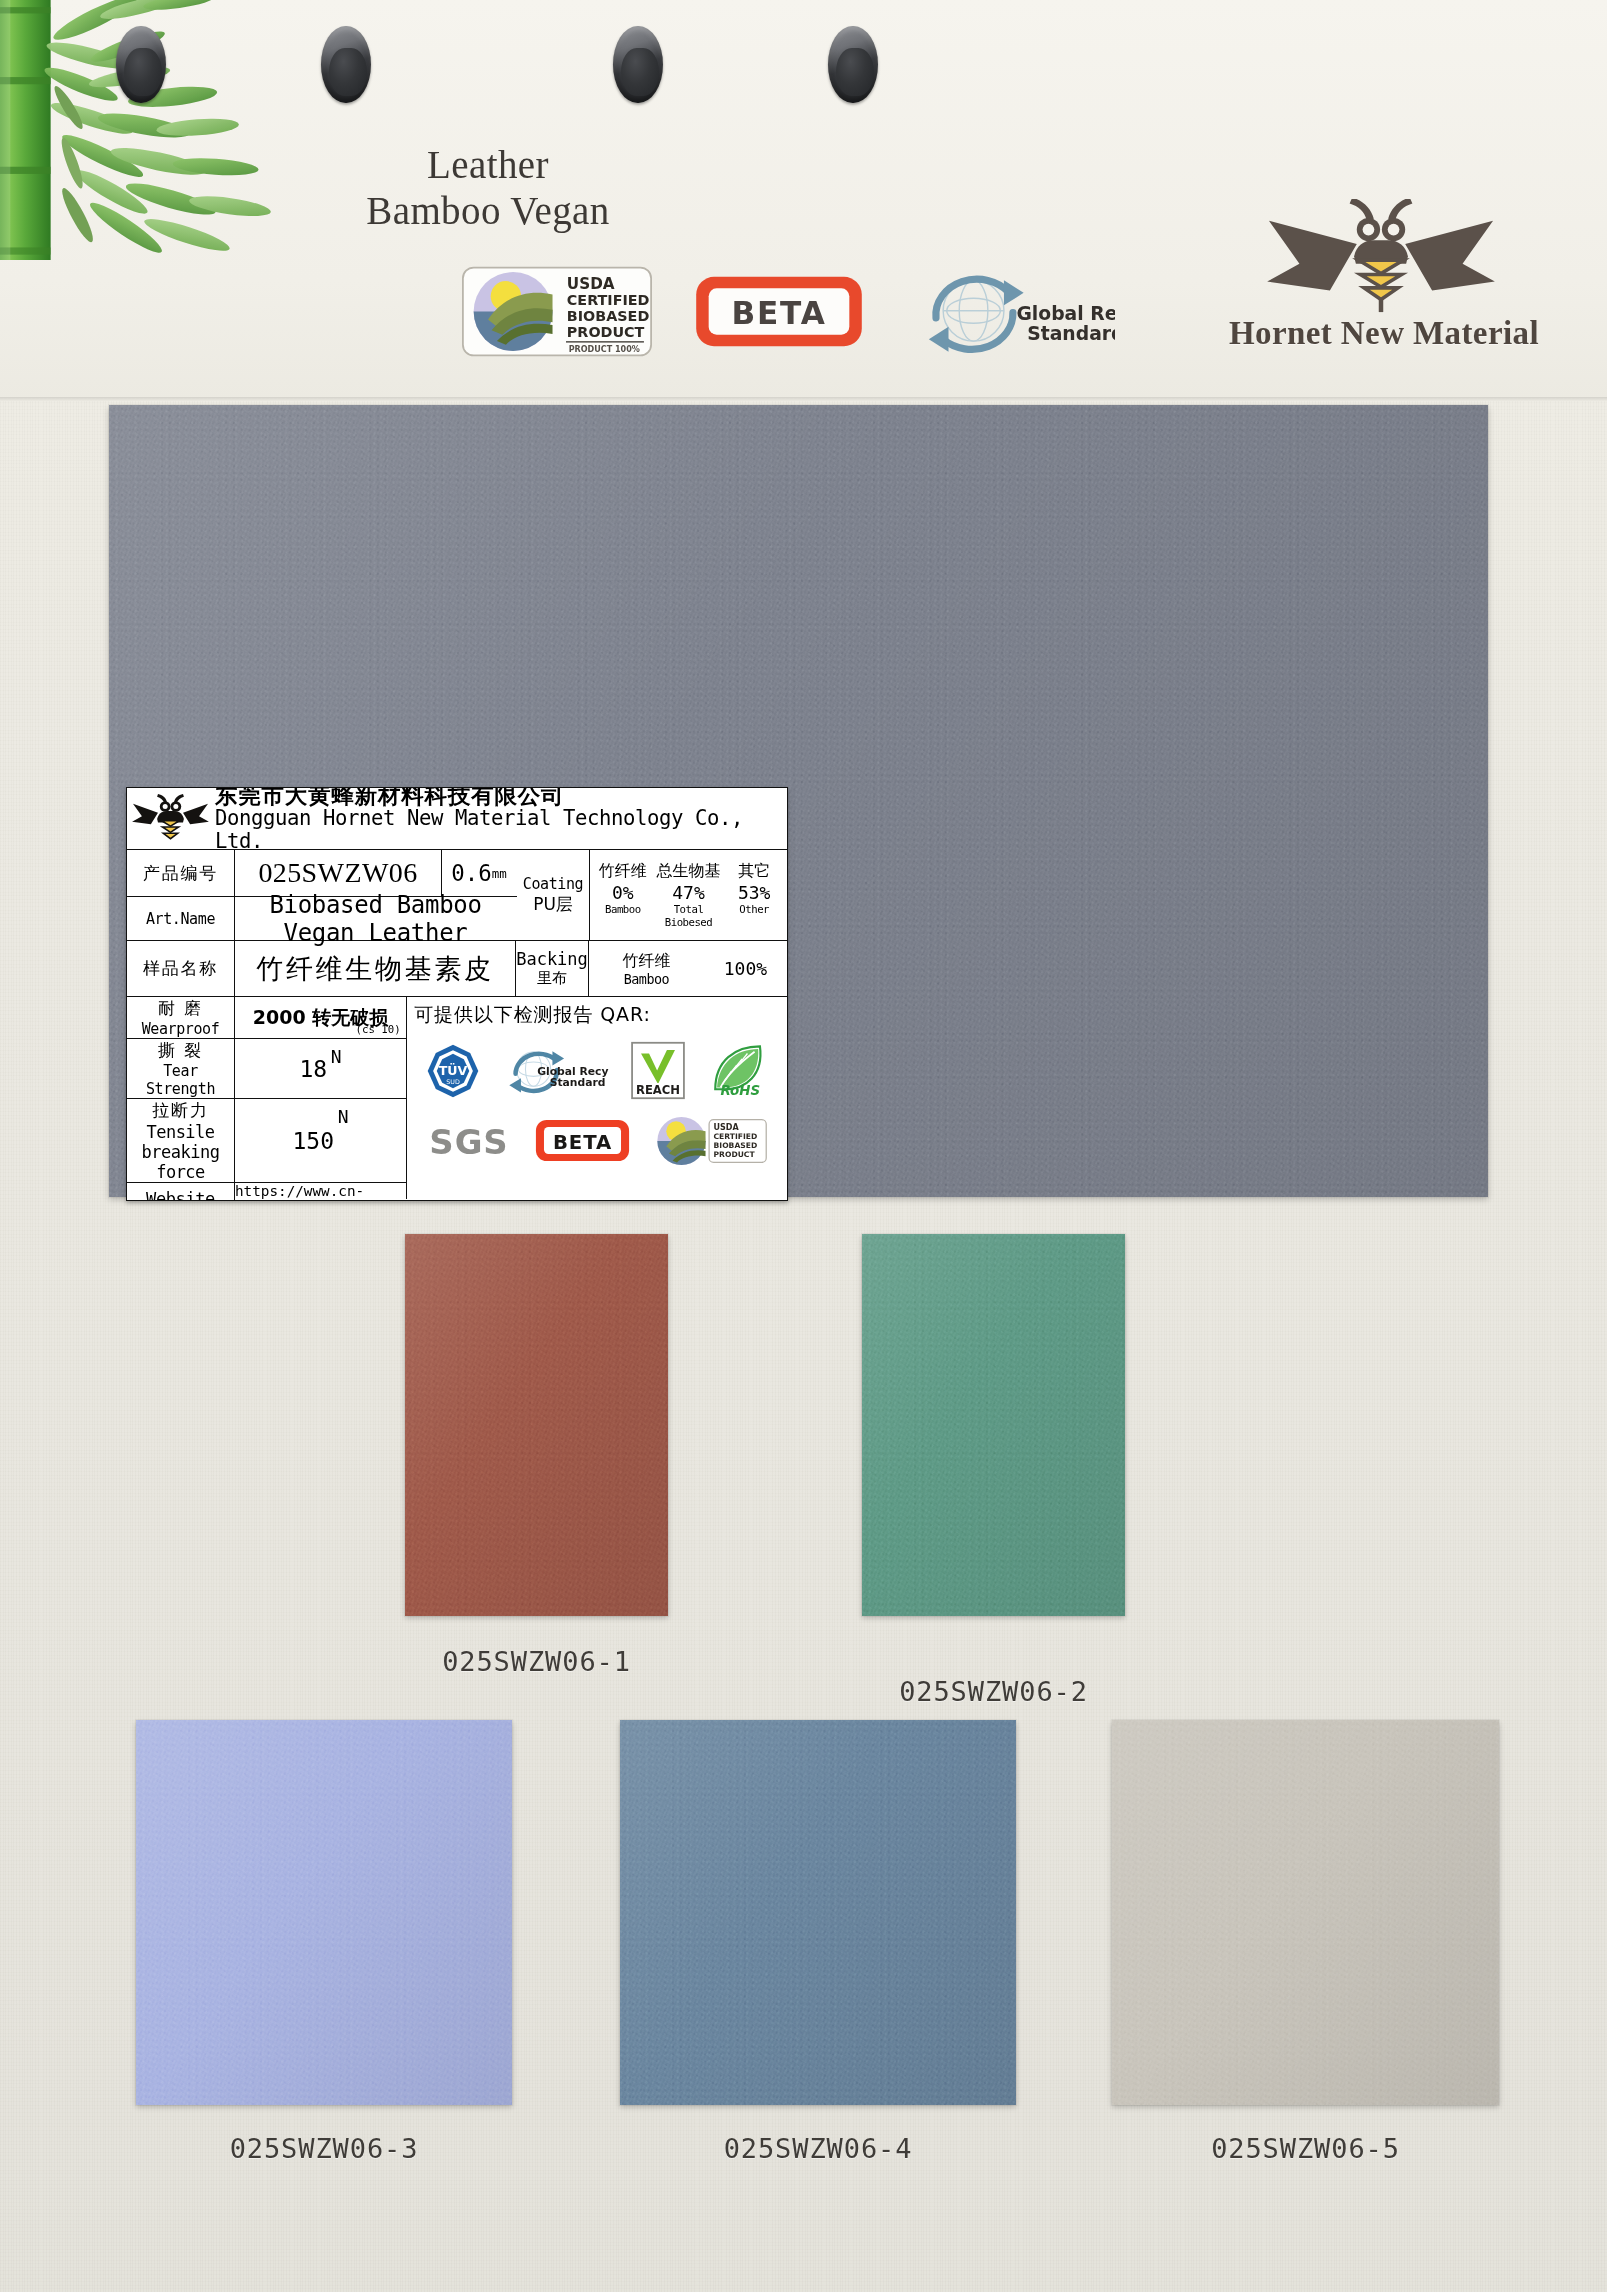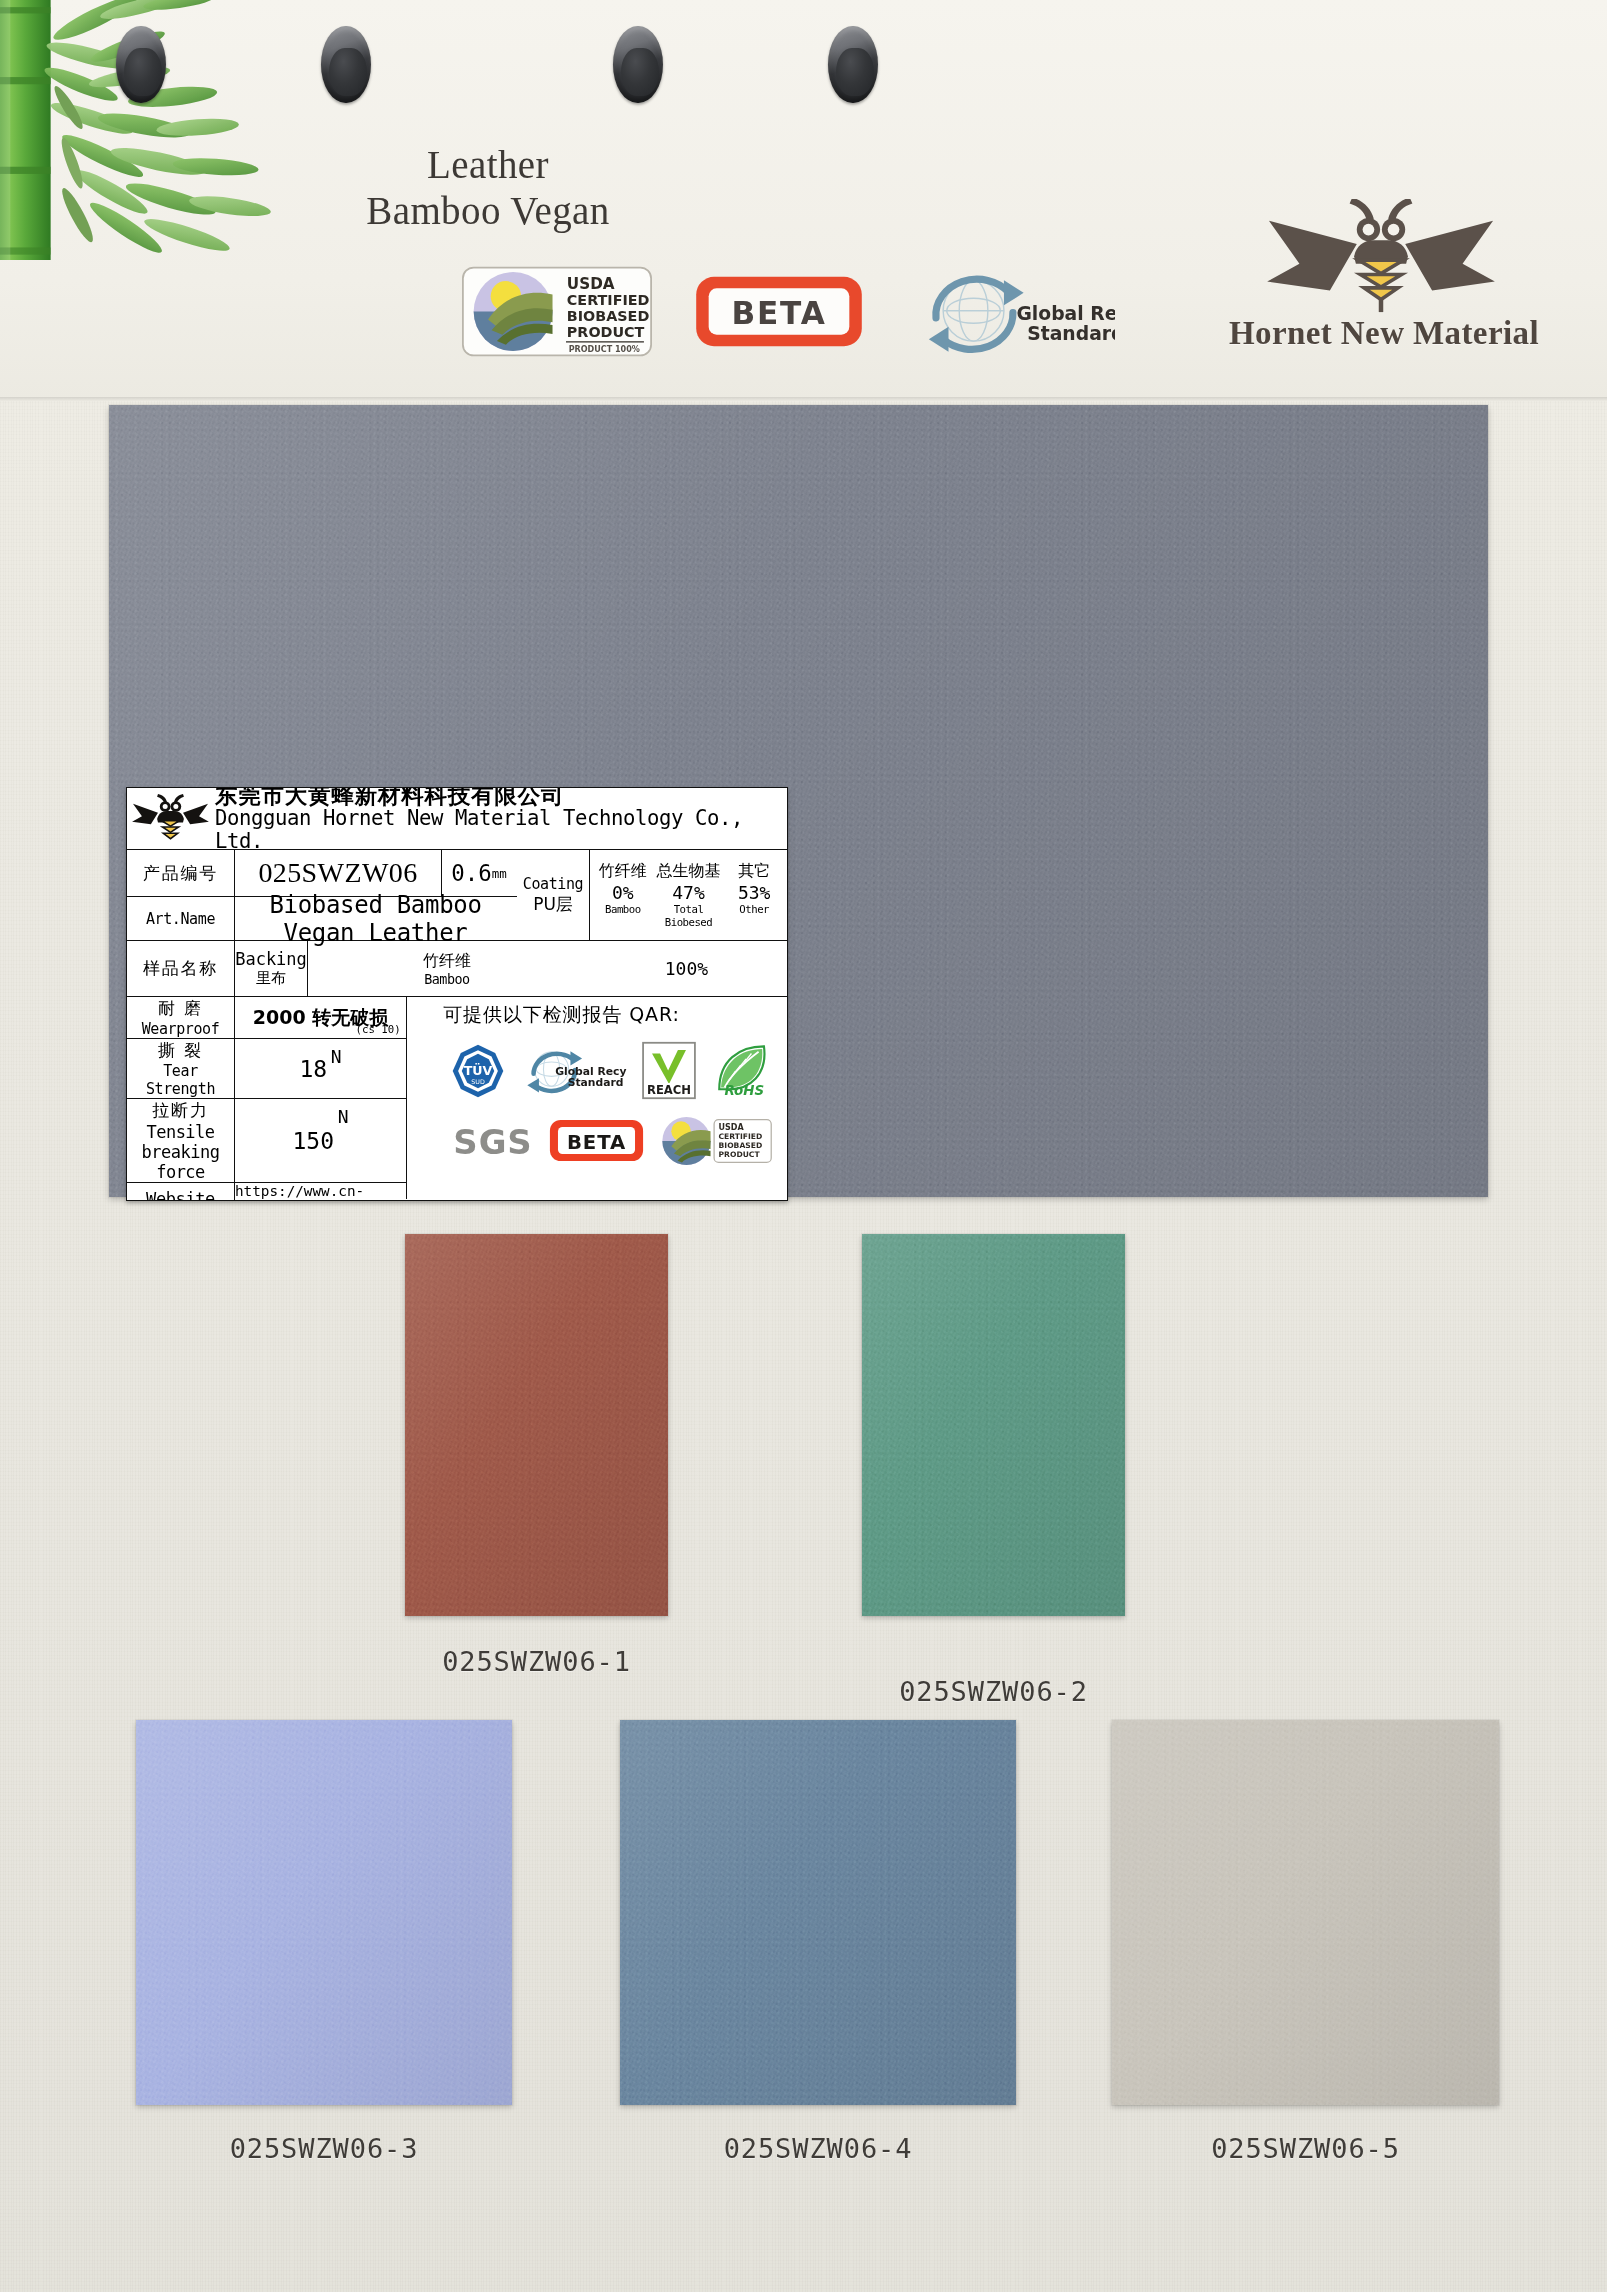--- a/index.html
+++ b/index.html
@@ -156,21 +156,21 @@
   #r3 { height:56px; }
   #r3 .c1 { width:108px; }
   #r3 .c2 { width:281px; font-size:27px; font-family:"DejaVu Sans", sans-serif; letter-spacing:2.7px; }
   #r3 .c3 { width:73px; flex-direction:column; font-size:17px; font-family:"DejaVu Sans Mono", monospace; }
   #r3 .c3 .cn { font-family:Liberation Sans, sans-serif; font-size:15px; }
   #r3 .c4 { flex:1; }
   #r3 .c4 .bmb { width:58%; text-align:center; }
   #r3 .c4 .bmbv { width:42%; text-align:center; font-family:"DejaVu Sans Mono", monospace; font-size:18px; }
 
   
-  #lower { display:flex; height:202px;gap:29px; }
+  #lower { display:flex; height:202px; }
   #lower-left { width:280px; border-right:1.8px solid #111; display:flex; flex-direction:column; }
   .lrow { display:flex; border-bottom:1.8px solid #111; flex:1; }
   .lrow:last-child { border-bottom:none; }
   .lrow .lk { width:108px; border-right:1.8px solid #111; display:flex; flex-direction:column;
               align-items:center; justify-content:center; text-align:center; }
   .lrow .lv { flex:1; display:flex; align-items:center; justify-content:center; position:relative; }
 
   #qar { flex:1; padding:5.4px 7.2px; }
   #qar-title { font-family:"DejaVu Sans", sans-serif; font-size:19px; letter-spacing:0.9px; white-space:nowrap; }
   #qar-logos { margin-top:7.2px; }
@@ -401,20 +401,21 @@
         <div class="pct-line">
           <div class="pct-en">Bamboo</div>
           <div class="pct-en">Total Biobesed</div>
           <div class="pct-en">Other</div>
         </div>
       </div>
     </div>
 
     <div class="srow" id="r3">
       <div class="scell c1 lbl-cn">样品名称</div>
+      <div class="scell c2">竹纤维生物基素皮</div>
       <div class="scell c3">
         <div>Backing</div>
         <div class="cn">里布</div>
       </div>
       <div class="scell c4 last">
         <div class="bmb">
           <div class="pct-cn">竹纤维</div>
           <div class="pct-en" style="font-size:13.4px">Bamboo</div>
         </div>
         <div class="bmbv">100%</div>

